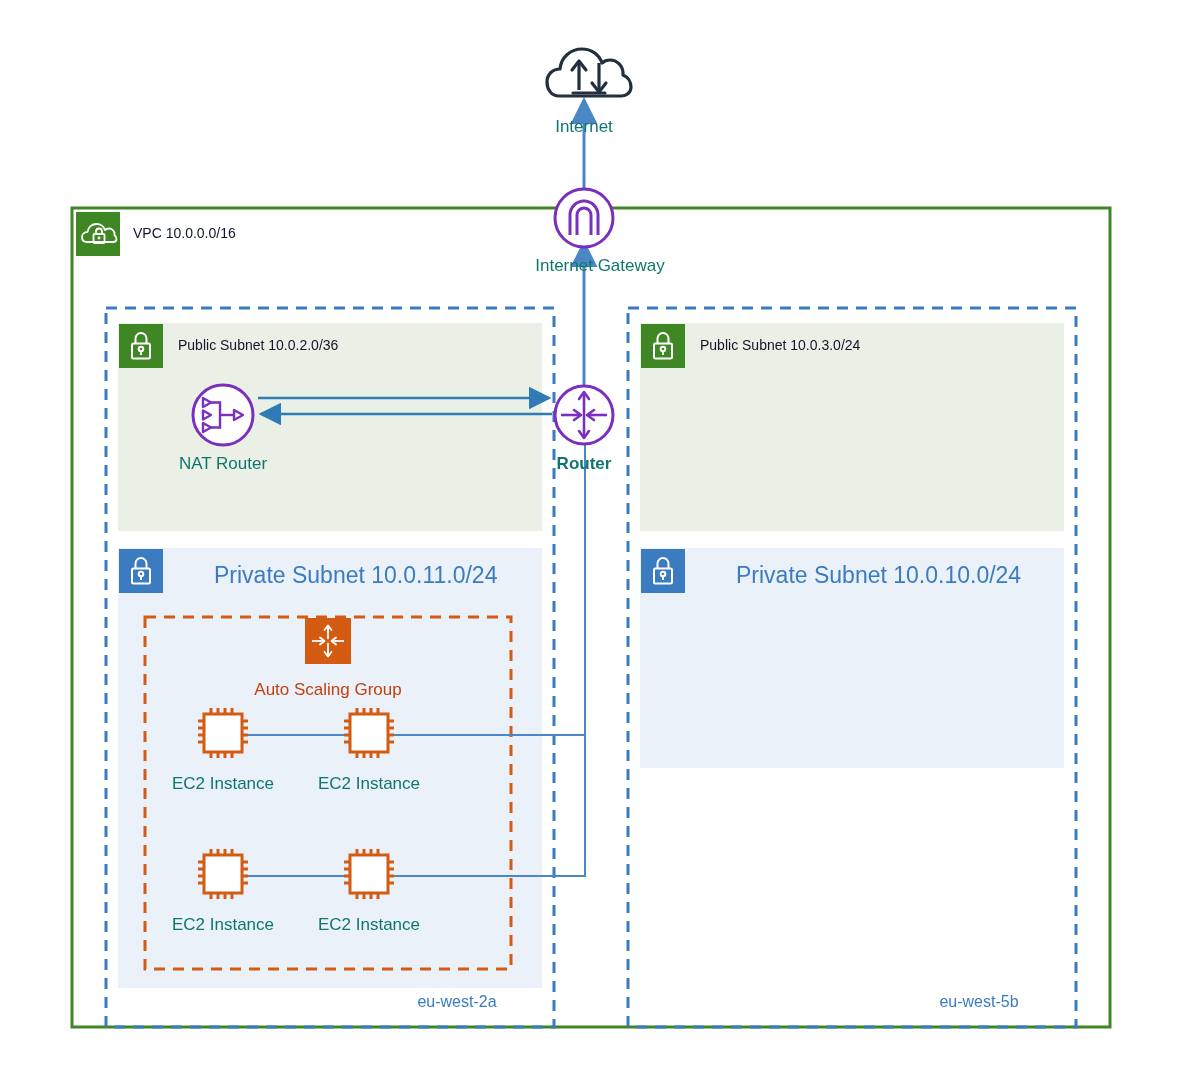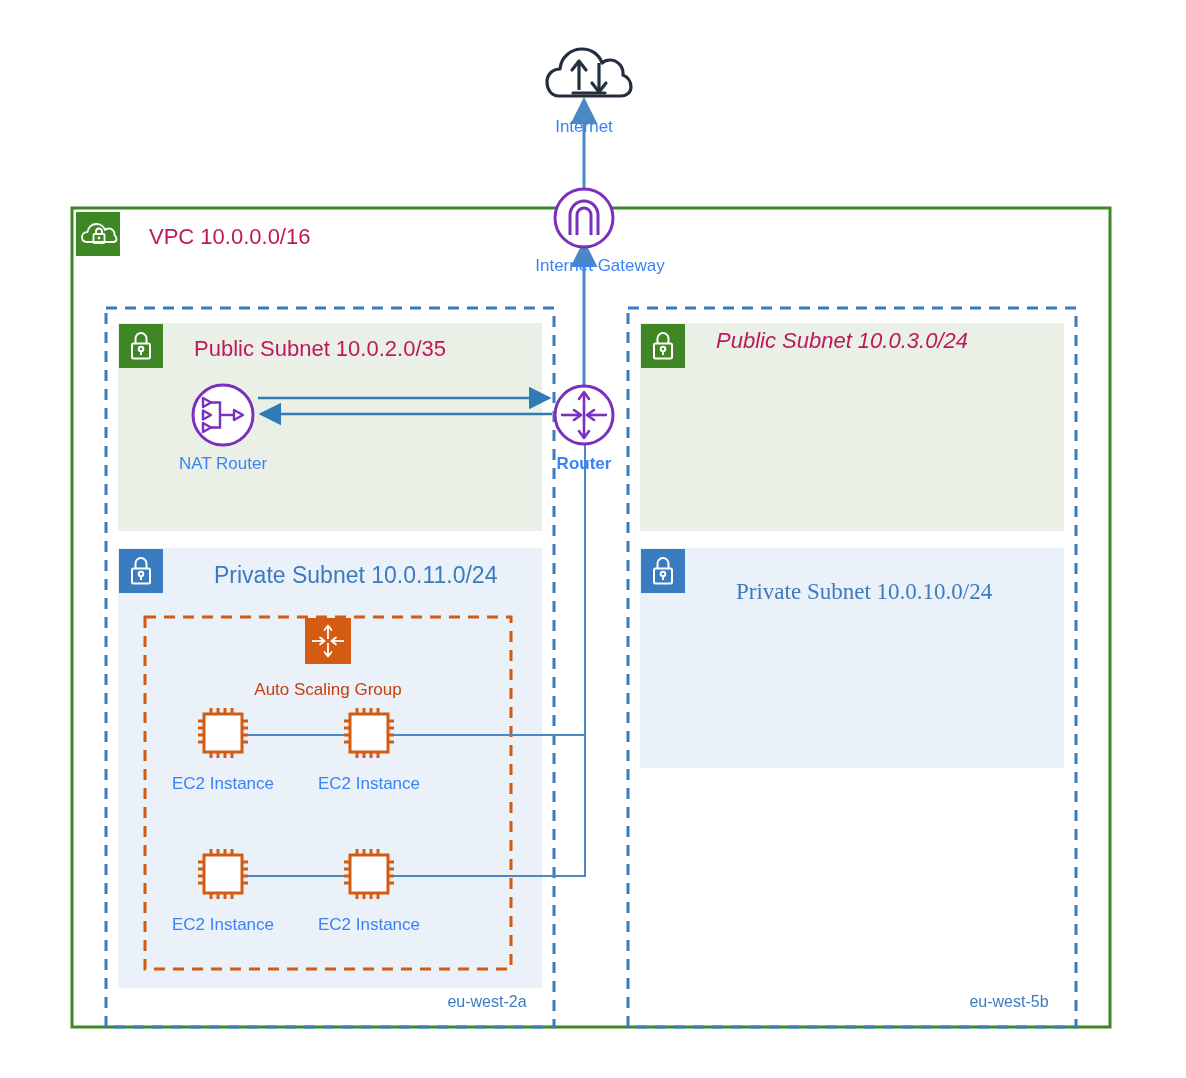--- a/index.html
+++ b/index.html
@@ -28,41 +28,39 @@
     position: absolute;
     font-family: "Liberation Sans", sans-serif;
     white-space: nowrap;
     line-height: 1;
   }
   .lbl-center {
     transform: translateX(-50%);
     text-align: center;
   }
   .t-dark {
-    color: #3b82f6;
+    color: #0f766e;
     font-size: 17px;
   }
   .t-green {
-    color: #be185d;
-    font-size: 22px;
-    margin-left: 16px;
+    color: #0f172a;
+    font-size: 14px;
   }
   .t-blue {
     color: #3b7bbf;
     font-size: 23px;
     margin-left: 36px;
   }
   .t-orange {
     color: #c2410c;
     font-size: 17px;
   }
   .t-az {
     color: #3b7bbf;
     font-size: 16px;
-    margin-left: 30px;
   }
 </style>
 </head>
 <body>
 
 <div id="canvas">
 
   <svg class="layer" viewBox="0 0 1186 1078">
     <defs>
       <marker id="arrowRight" markerWidth="9" markerHeight="9" refX="8" refY="4.5" orient="auto" markerUnits="strokeWidth">
@@ -294,27 +292,27 @@
       </g>
     </g>
   </svg>
 
   <div class="lbl lbl-center t-dark" style="left:584px; top:118px;">Internet</div>
 
   <div class="lbl lbl-center t-dark" style="left:584px; top:257px;margin-left:16px;">Internet Gateway</div>
 
   <div class="lbl t-green" style="left:133px; top:226px;">VPC 10.0.0.0/16</div>
 
-  <div class="lbl t-green" style="left:178px; top:338px;">Public Subnet 10.0.2.0/35</div>
-
-  <div class="lbl t-green" style="left:700px; top:330px;font-style:italic;">Public Subnet 10.0.3.0/24</div>
+  <div class="lbl t-green" style="left:178px; top:338px;">Public Subnet 10.0.2.0/36</div>
+
+  <div class="lbl t-green" style="left:700px; top:338px;">Public Subnet 10.0.3.0/24</div>
 
   <div class="lbl t-blue" style="left:178px; top:564px;">Private Subnet 10.0.11.0/24</div>
 
-  <div class="lbl t-blue" style="left:700px; top:580px;font-family:Liberation Serif, serif;">Private Subnet 10.0.10.0/24</div>
+  <div class="lbl t-blue" style="left:700px; top:564px;">Private Subnet 10.0.10.0/24</div>
 
   <div class="lbl lbl-center t-dark" style="left:223px; top:455px;">NAT Router</div>
 
   <div class="lbl lbl-center t-dark" style="left:584px; top:455px;font-weight:bold;">Router</div>
 
   <div class="lbl lbl-center t-orange" style="left:328px; top:681px;">Auto Scaling Group</div>
 
   <div class="lbl lbl-center t-dark" style="left:223px; top:775px;">EC2 Instance</div>
   <div class="lbl lbl-center t-dark" style="left:369px; top:775px;">EC2 Instance</div>
   <div class="lbl lbl-center t-dark" style="left:223px; top:916px;">EC2 Instance</div>

